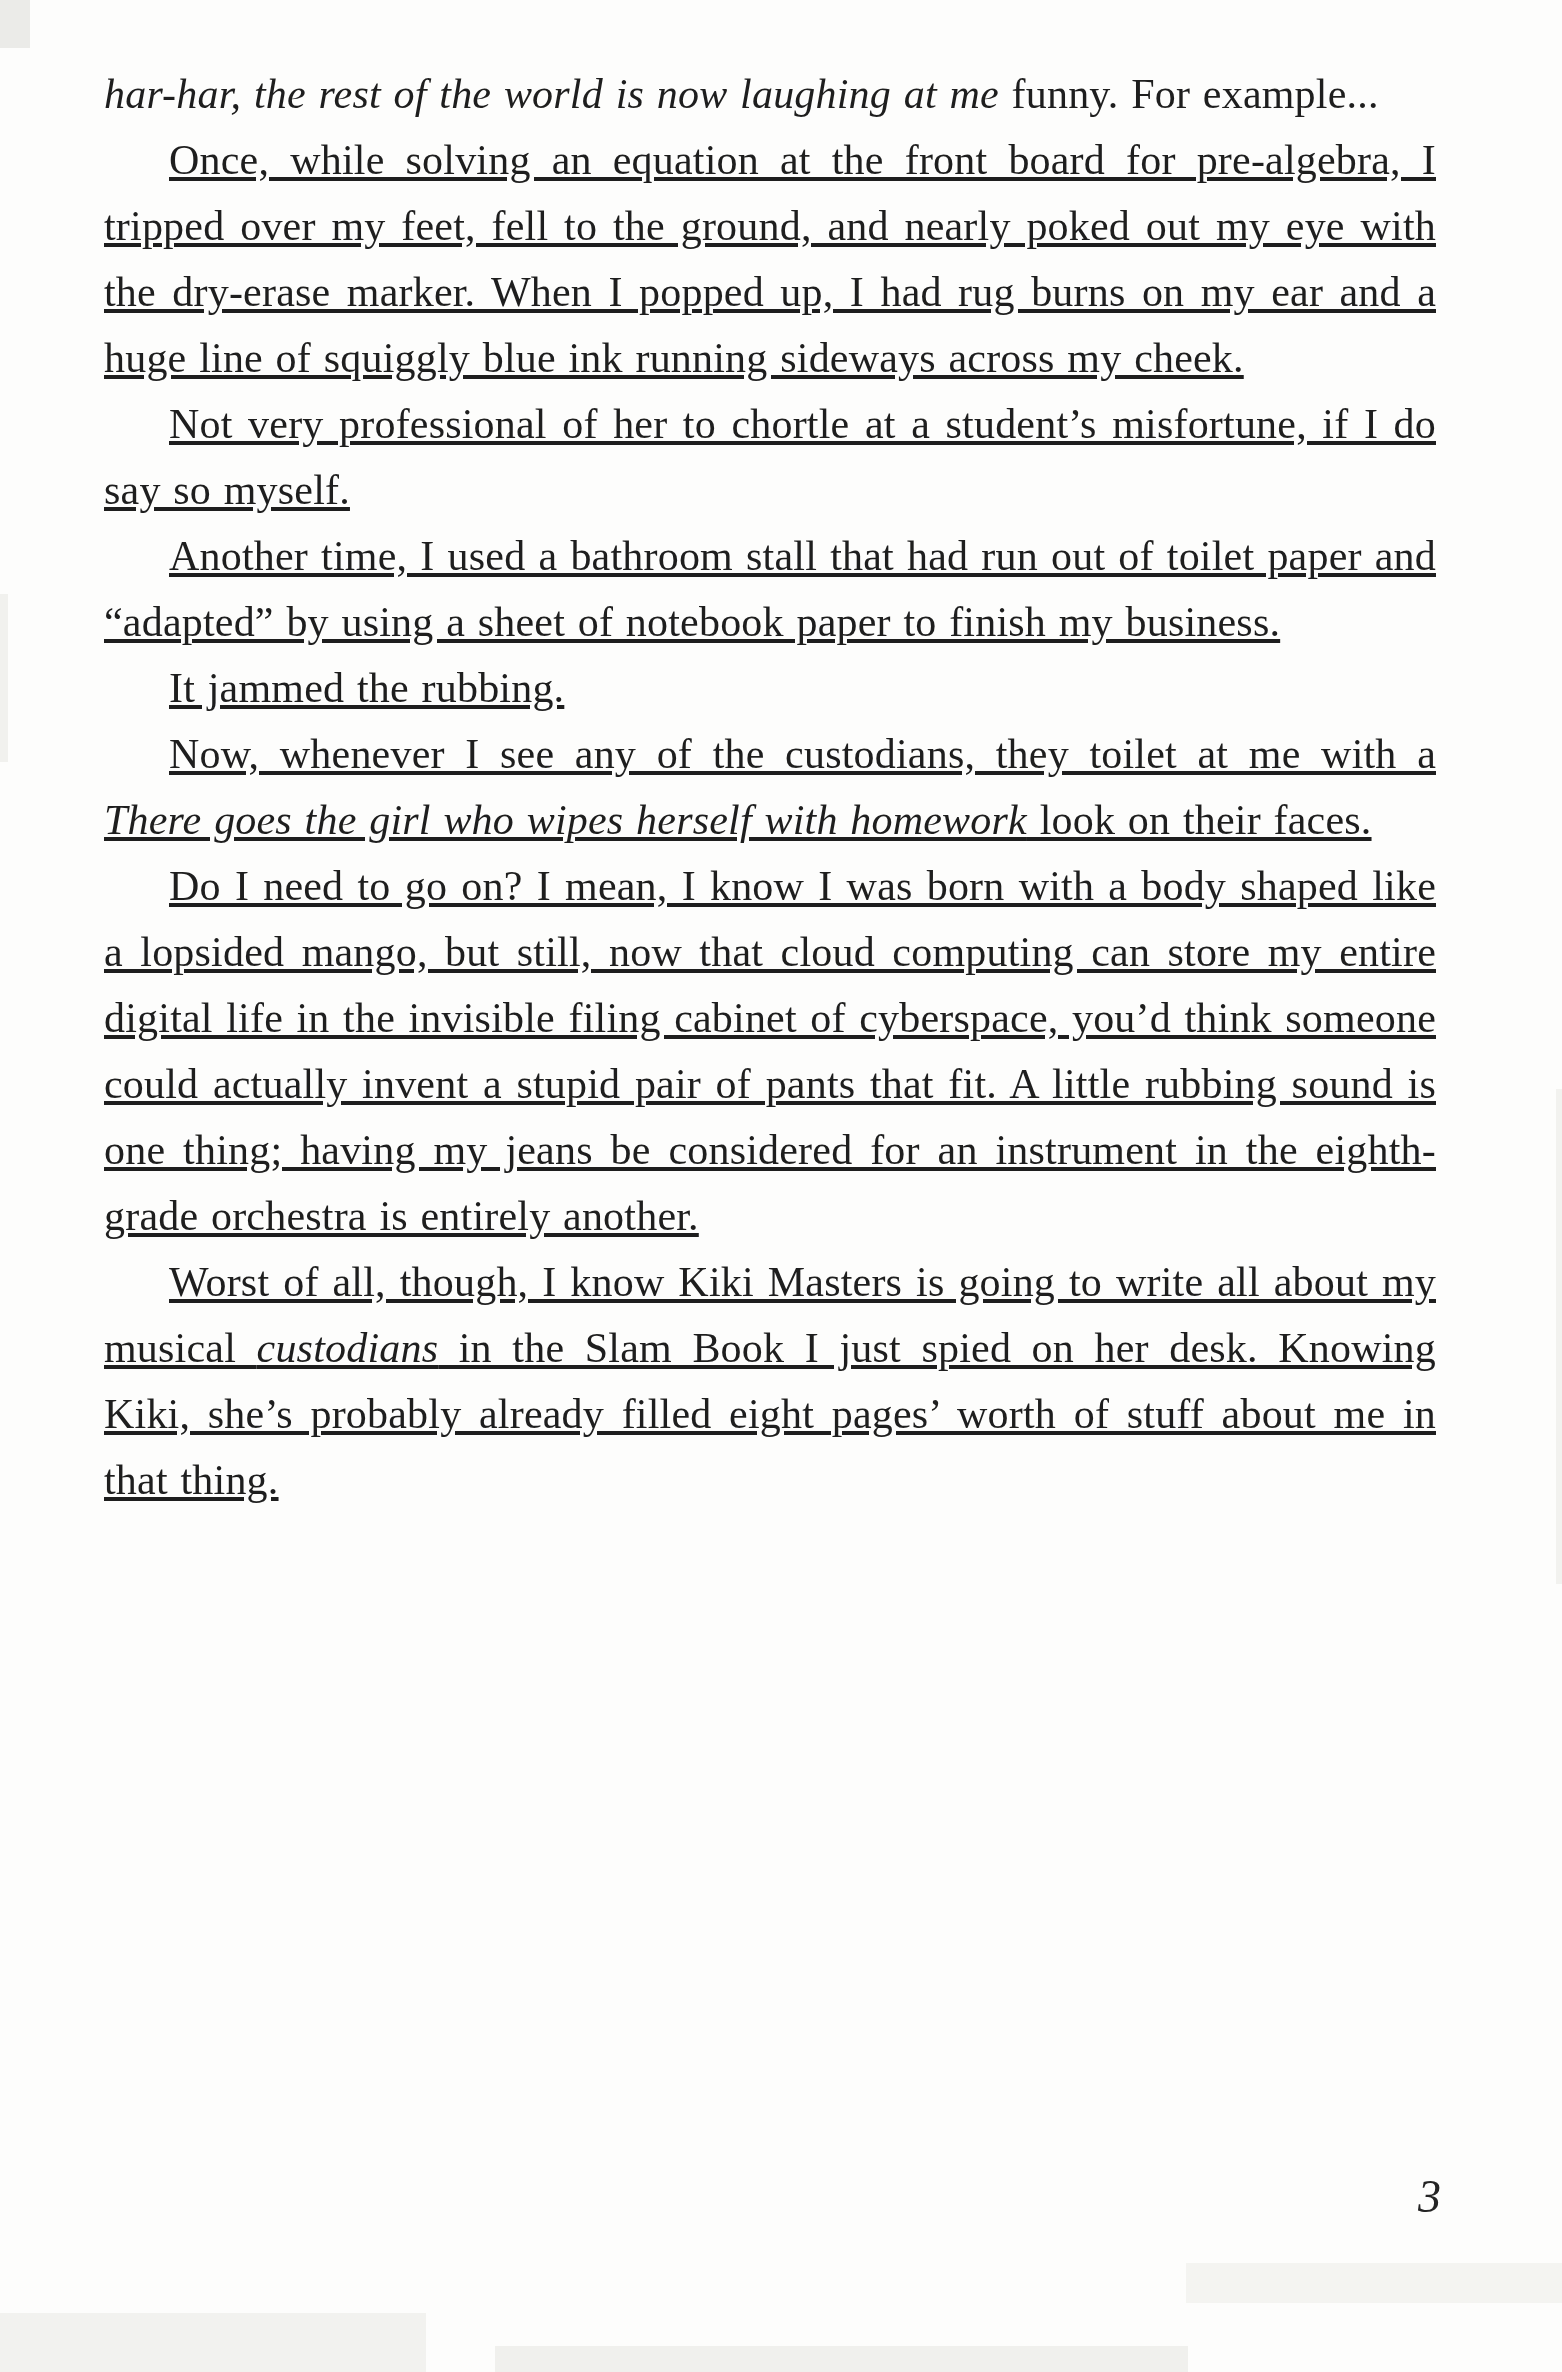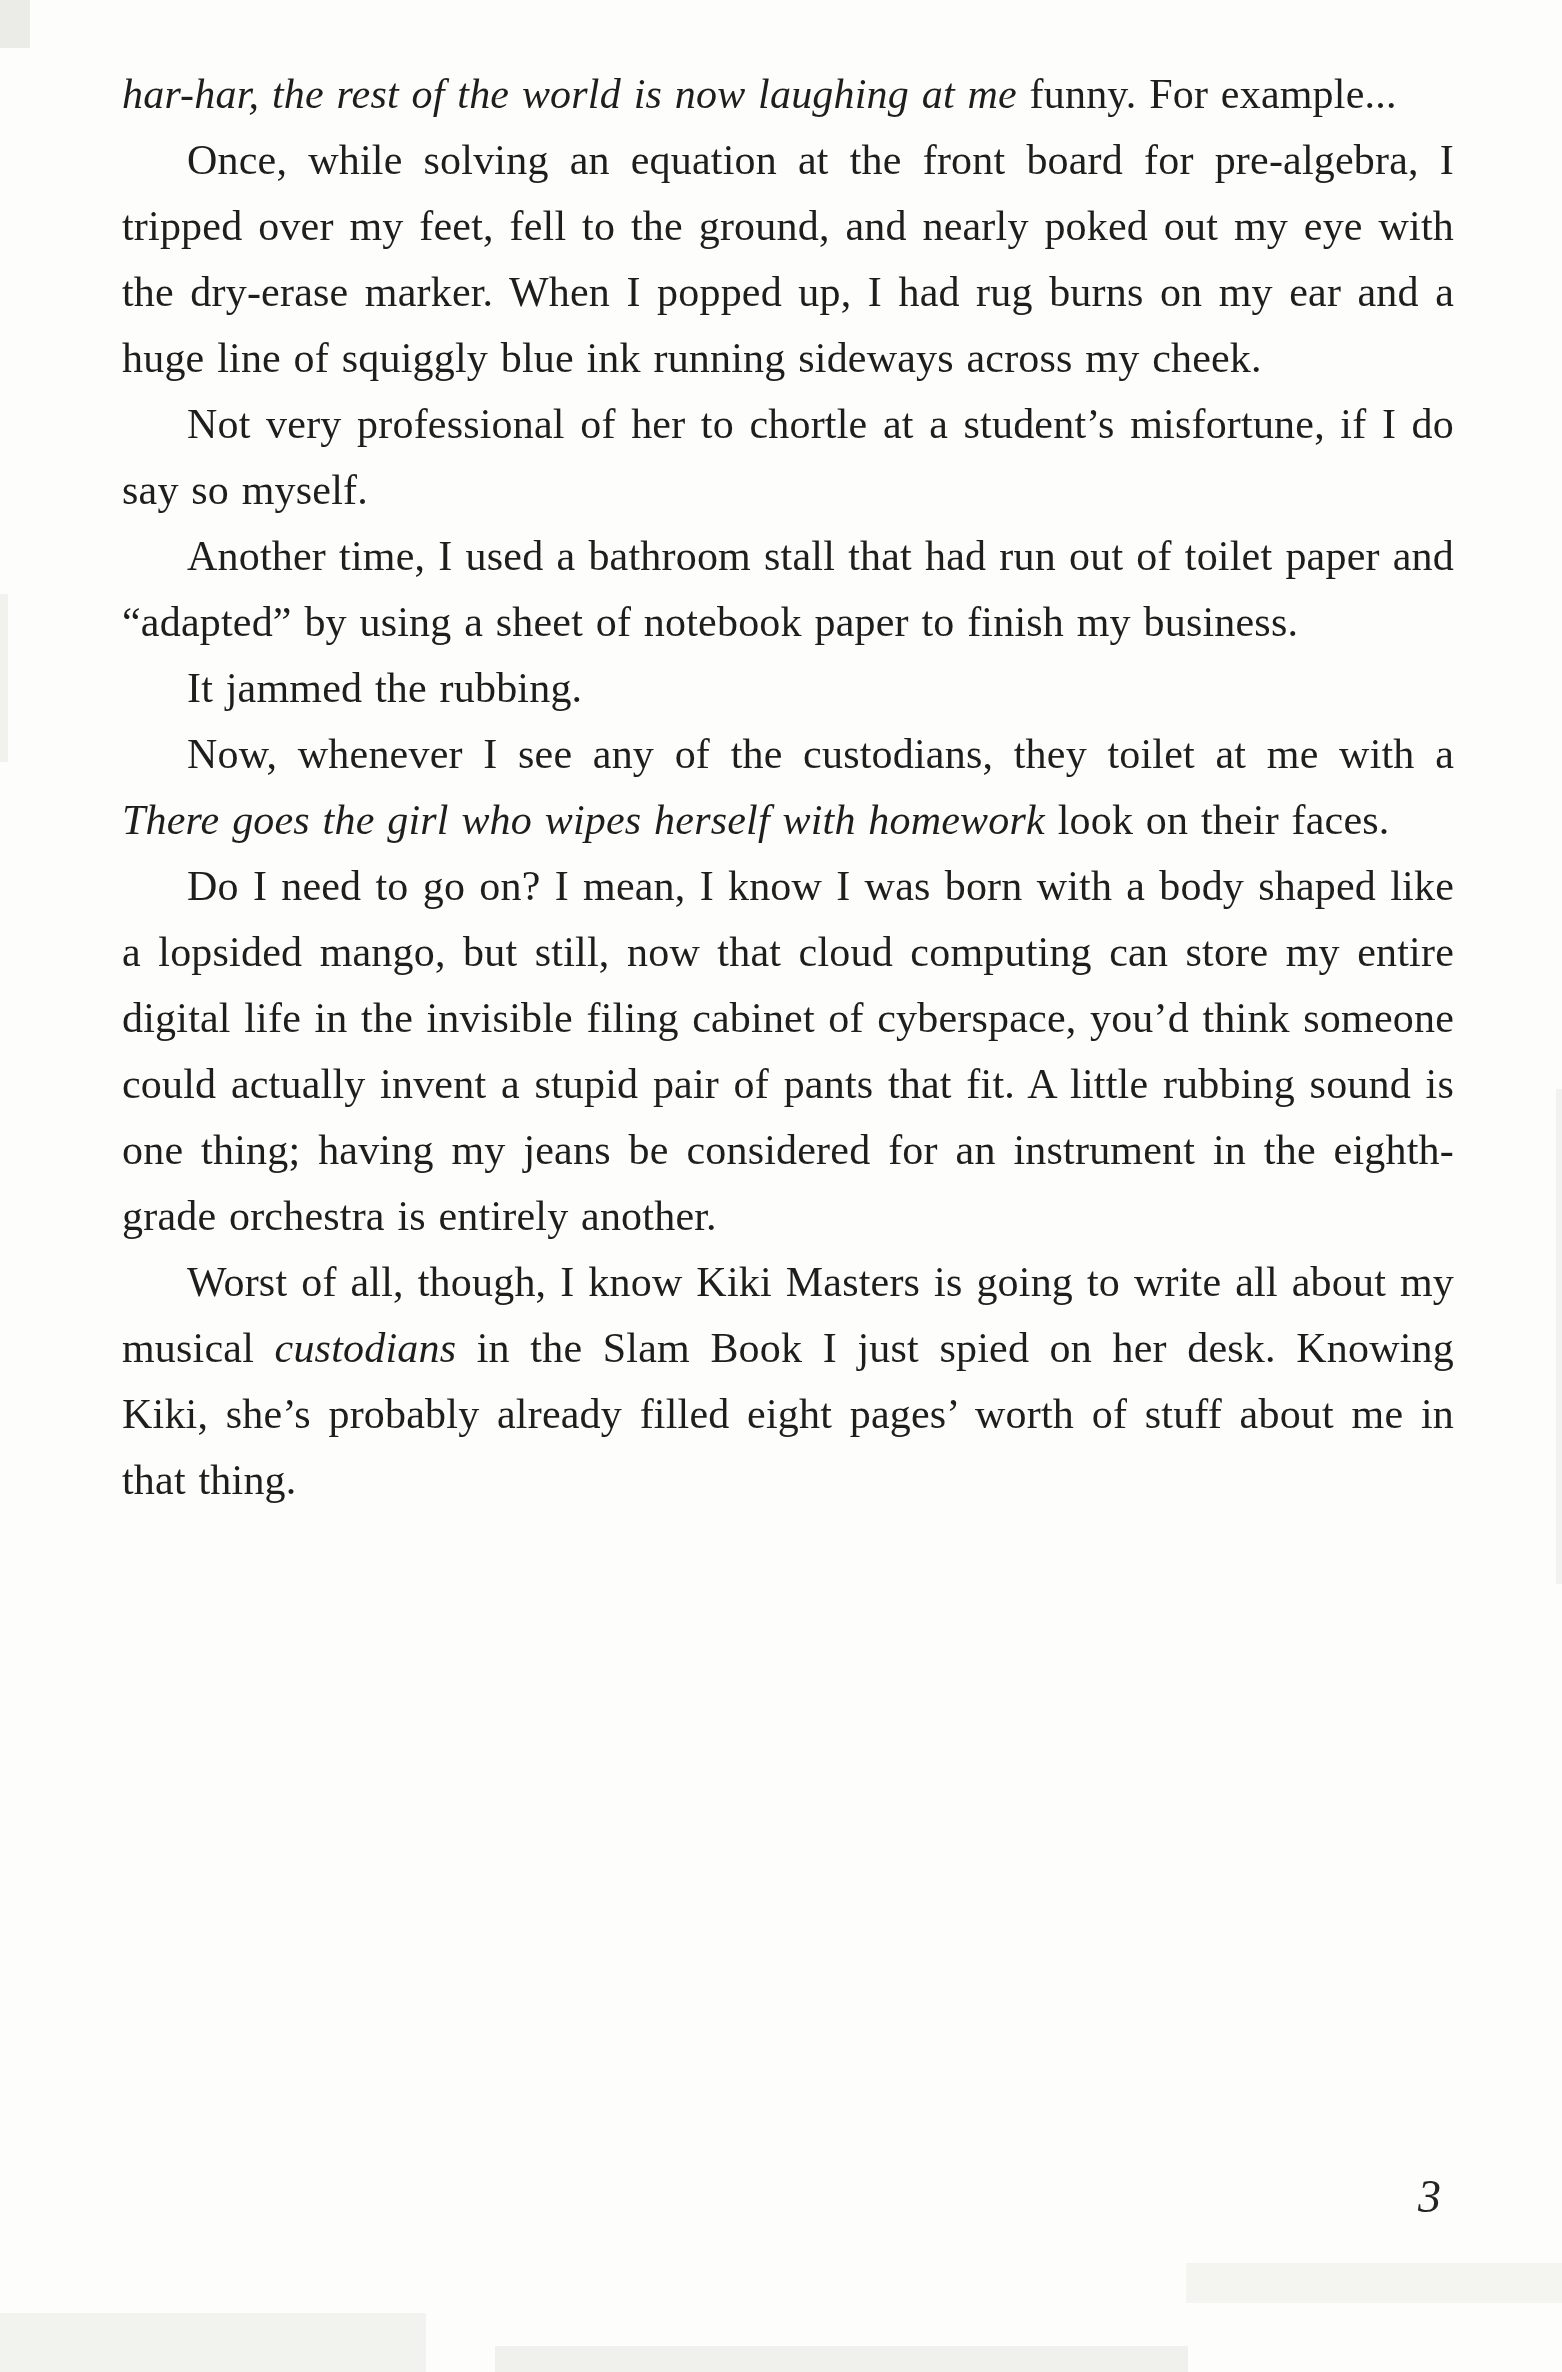--- a/index.html
+++ b/index.html
@@ -24,34 +24,35 @@
   }
   .artifact-top-left    { left: 0; top: 0; width: 30px; height: 48px; }
   .artifact-left-strip  { left: 0; top: 594px; width: 8px; height: 168px; background: #f1f1ee; }
   .artifact-bottom-left { left: 0; bottom: 0; width: 426px; height: 59px; background: #f2f2ef; }
   .artifact-bottom-mid  { left: 495px; bottom: 0; width: 693px; height: 26px; background: #f0f0ed; }
   .artifact-bottom-right{ right: 0; bottom: 69px; width: 376px; height: 40px; background: #f4f4f1; }
   .artifact-right-edge  { right: 0; top: 1089px; width: 6px; height: 495px; background: #f2f2ef; }
 
   .text-block {
     position: absolute;
-    left: 122px;
+    left: 104px;
     top: 61px;
     width: 1332px;
   }
   .para {
     margin: 0;
     font-size: 42px;
     line-height: 66px;
     text-align: justify;
     letter-spacing: 0.2px;
     word-spacing: 2px;
   }
   .para.indent {
     text-indent: 65px;
+    text-decoration: underline;
   }
   .para .italic {
     font-style: italic;
   }
   .page-number {
     position: absolute;
     top: 2170px;
     right: 121px;
     font-size: 46px;
     font-style: italic;

